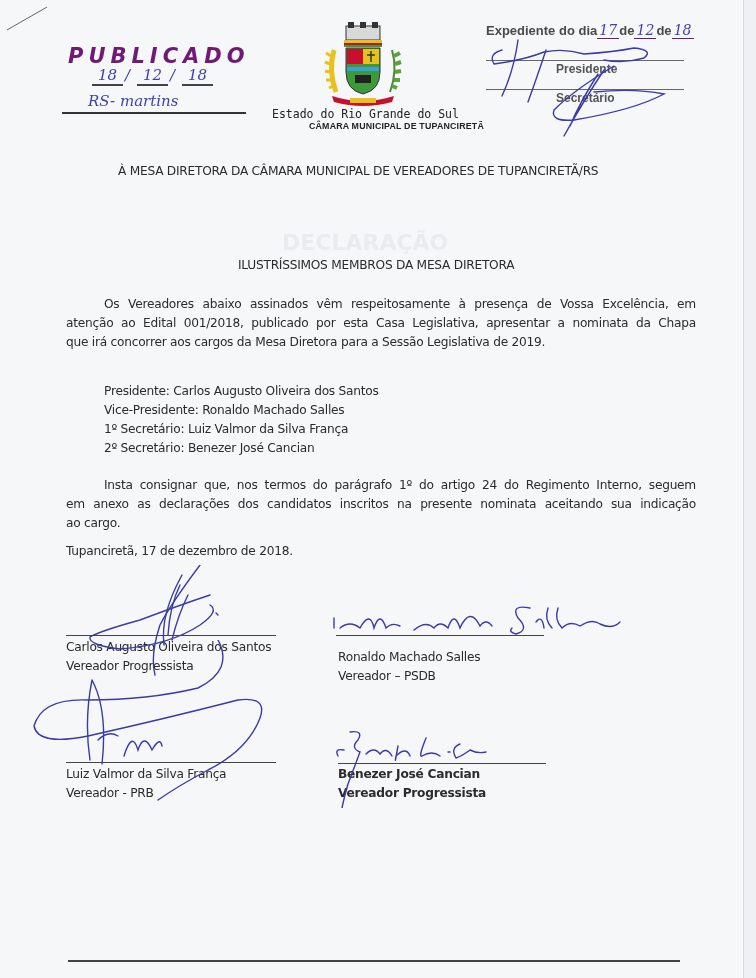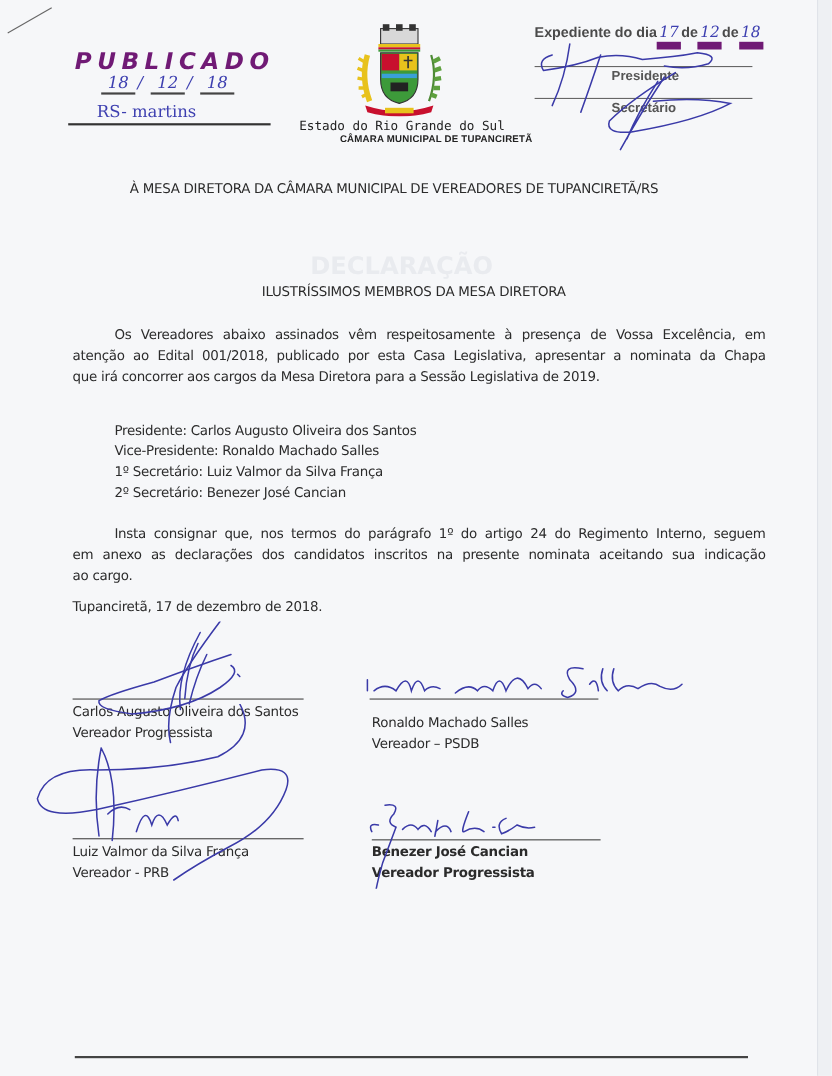--- a/index.html
+++ b/index.html
@@ -14,32 +14,32 @@
     .edge-line { position: absolute; left: 743px; top: 0; width: 1px; height: 978px; background: #d8dbe3; }
     .edge-shade { position: absolute; left: 744px; top: 0; width: 12px; height: 978px; background: #eef0f3; }
     .corner-mark { position: absolute; left: 4px; top: 4px; }
 
     
     .stamp { position: absolute; left: 60px; top: 44px; width: 190px; }
     .stamp-title { position: absolute; left: 8px; top: 0; font-family: "DejaVu Sans", sans-serif; font-weight: bold; font-size: 21px; letter-spacing: 5px; color: #701a75; font-style: italic; }
     .stamp-date { position: absolute; left: 32px; top: 22px; font-family: "DejaVu Serif", serif; font-style: italic; font-size: 15px; color: #3d3fb0; }
     .stamp-date span { display: inline-block; border-bottom: 2px solid #444; padding: 0 6px; margin-right: 2px; }
     .stamp-sep { padding: 0 !important; border: none !important; }
-    .stamp-sign { position: absolute; left: 28px; top: 48px; font-family: "DejaVu Serif", serif; font-size: 15px; color: #3d3fb0; }
+    .stamp-sign { position: absolute; left: 28px; top: 48px; font-family: "DejaVu Serif", serif; font-style: italic; font-size: 15px; color: #3d3fb0; }
     .stamp-line { position: absolute; left: 2px; top: 68px; width: 184px; height: 2px; background: #333; }
 
     
     .crest { position: absolute; left: 322px; top: 20px; width: 82px; height: 86px; }
     .lh-state { position: absolute; left: 272px; top: 107px; font-family: "DejaVu Sans Mono", monospace; font-size: 11.5px; color: #222; }
     .lh-chamber { position: absolute; left: 283px; top: 121px; font-family: "Liberation Sans", sans-serif; font-weight: bold; font-size: 8.8px; color: #222; letter-spacing: 0.2px; margin-left: 26px; }
 
     
     .exp { position: absolute; left: 486px; top: 22px; width: 200px; }
     .exp-text { font-family: "Liberation Sans", sans-serif; font-weight: bold; font-size: 13px; color: #4a4a4a; position: absolute; left: 0; top: 0; white-space: nowrap; }
-    .exp-text .hw { display: inline-block; border-bottom: 7px solid #701a75; min-width: 22px; text-align: center; font-family: "DejaVu Serif", serif; font-style: italic; color: #3d3fb0; font-weight: normal; font-size: 14px; }
+    .exp-text .hw { display: inline-block; border-bottom: 1px solid #701a75; min-width: 22px; text-align: center; font-family: "DejaVu Serif", serif; font-style: italic; color: #3d3fb0; font-weight: normal; font-size: 14px; }
     .exp-line1 { position: absolute; left: 0; top: 38px; width: 198px; height: 1px; background: #666; }
     .exp-pres { position: absolute; left: 70px; top: 40px; font-size: 12px; font-weight: bold; color: #555; }
     .exp-line2 { position: absolute; left: 0; top: 67px; width: 198px; height: 1px; background: #666; }
     .exp-sec { position: absolute; left: 70px; top: 69px; font-size: 12px; font-weight: bold; color: #555; }
 
     
     .body-text { font-family: "DejaVu Sans", sans-serif; font-size: 12.2px; color: #2b2b2b; letter-spacing: -0.25px; }
     .addressee { position: absolute; left: 118px; top: 164px; }
     .salutation { position: absolute; left: 238px; top: 258px; }
     .para { position: absolute; left: 66px; width: 630px; line-height: 19px; text-align: justify; }

